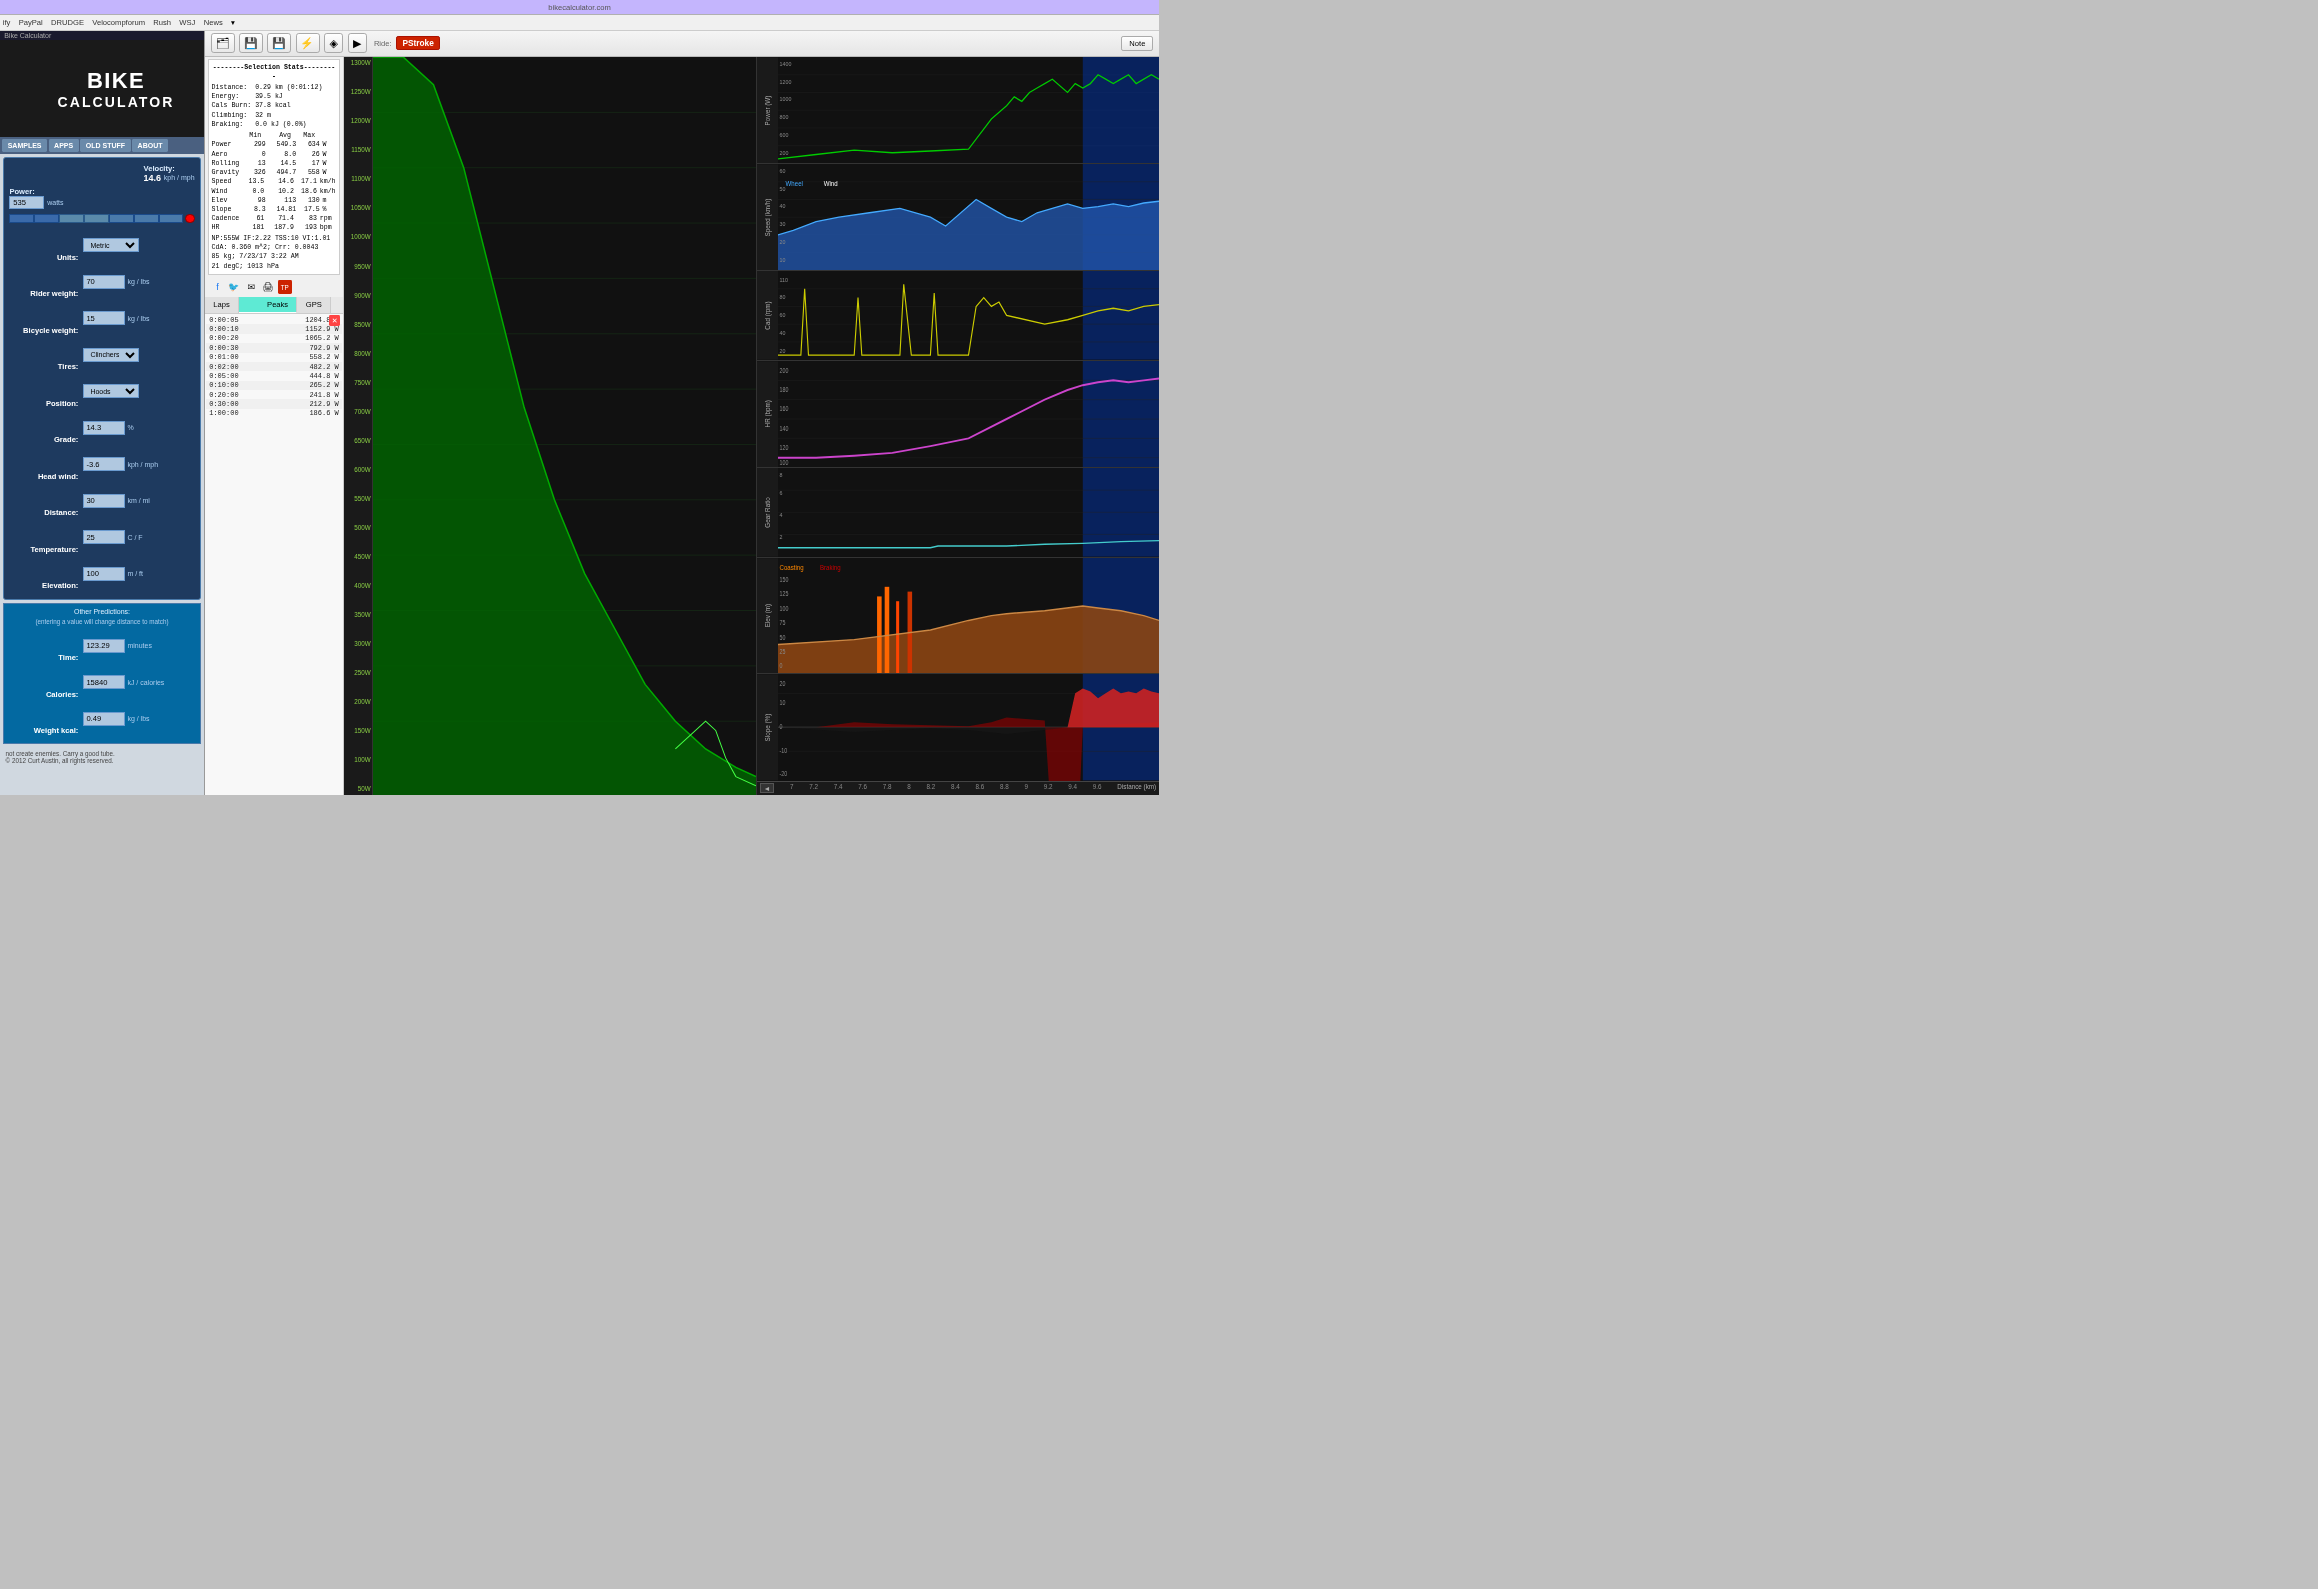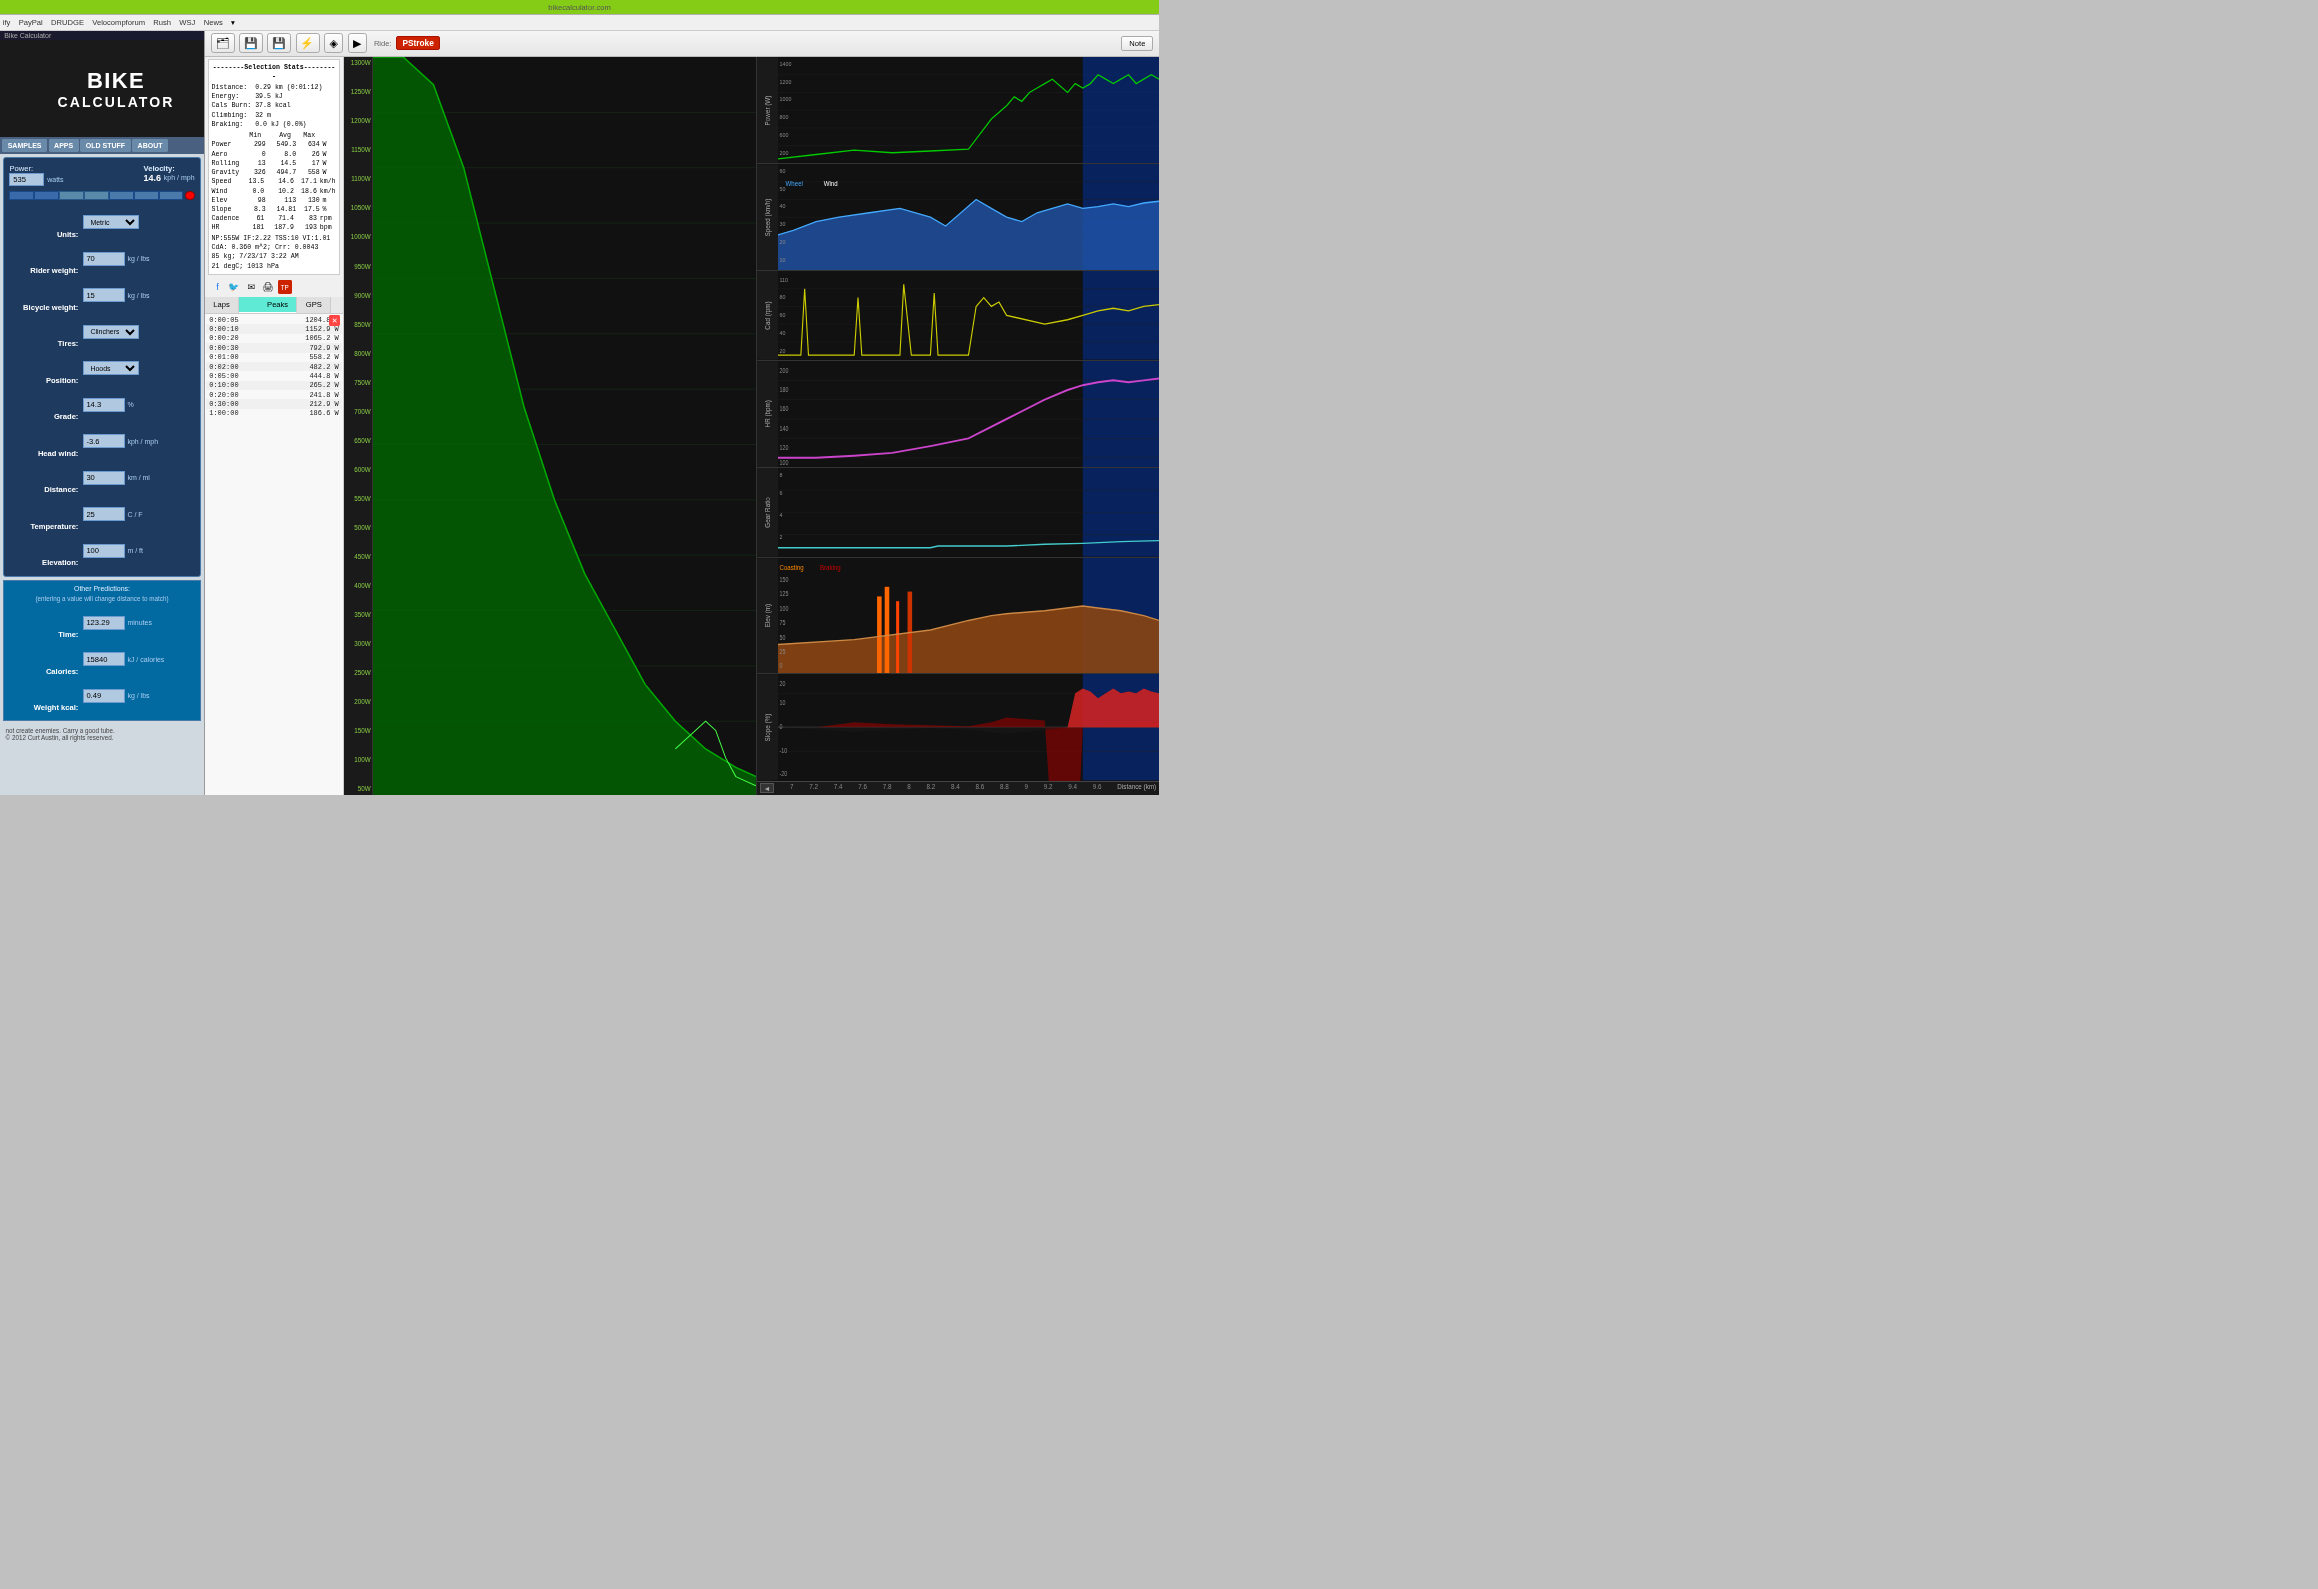--- a/index.html
+++ b/index.html
@@ -7,21 +7,21 @@
       font-family: -apple-system, BlinkMacSystemFont, 'Helvetica Neue', Arial, sans-serif;
       font-size: 7.6px;
       background: #c0c0c0;
       overflow: hidden;
       width: 1159px;
       height: 795px;
     }
 
     
     .browser-bar {
-      background: #84cc16;
+      background: #c4b5fd;
       border-bottom: 0.7px solid #b0b0b0;
       padding: 1.4px 5.6px;
       display: flex;
       align-items: center;
       height: 15.3px;
       font-size: 7.6px;
       color: #333;
     }
     .browser-url {
       flex: 1;
@@ -448,21 +448,21 @@
       <button class="nav-tab-btn">SAMPLES</button>
       <button class="nav-tab-btn">APPS</button>
       <button class="nav-tab-btn">OLD STUFF</button>
       <button class="nav-tab-btn">ABOUT</button>
     </div>
 
     <div class="calc-form">
 
       <div style="display:flex; justify-content:space-between; margin-bottom:4.2px;">
         <div>
-          <div style="color:#ddeeff; font-size:7.6px; font-weight:normal;">Power:</div>
+          <div style="color:#ddeeff; font-size:7.6px; font-weight:bold;margin-top:23px;">Power:</div>
           <div style="display:flex; align-items:center; gap:2.8px;">
             <input class="calc-value" value="535" style="width: 35px;">
             <span style="color:#aaccee; font-size:7px;">watts</span>
           </div>
         </div>
         <div>
           <div style="color:#ddeeff; font-size:7.6px; font-weight:bold;">Velocity:</div>
           <div style="display:flex; align-items:center; gap:2.8px;">
             <span style="color:white; font-size:9px; font-weight:bold;">14.6</span>
             <span style="color:#aaccee; font-size:7px;">kph / mph</span>

